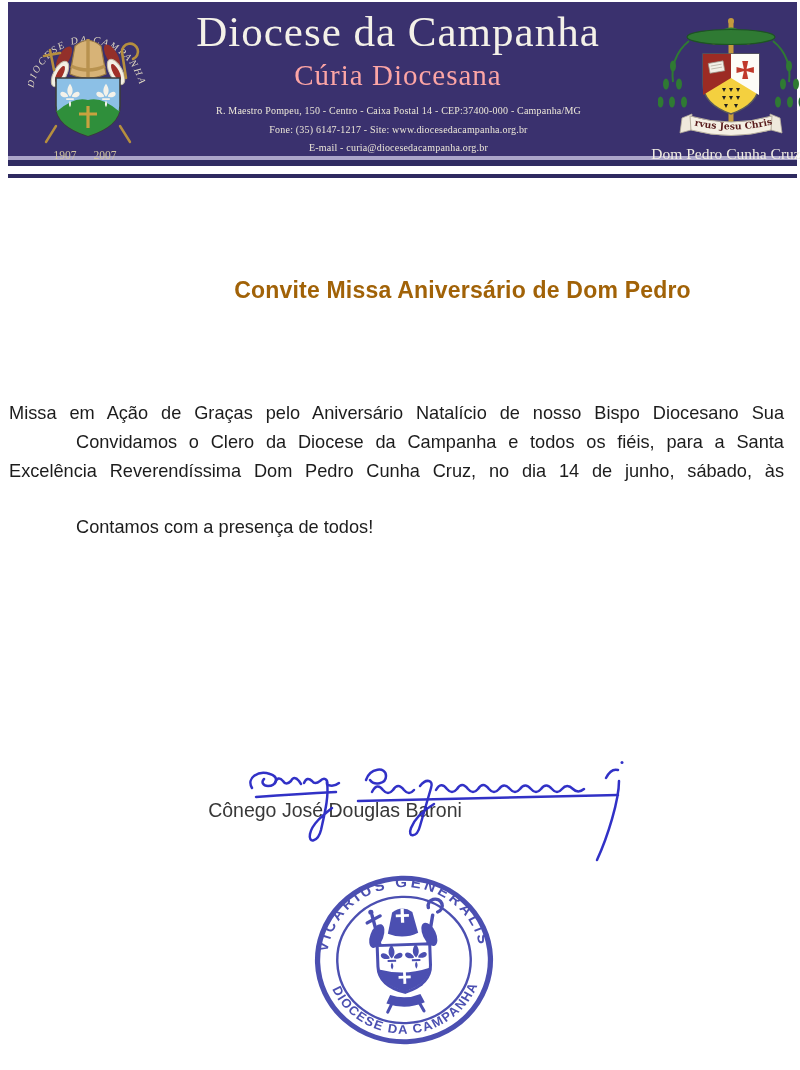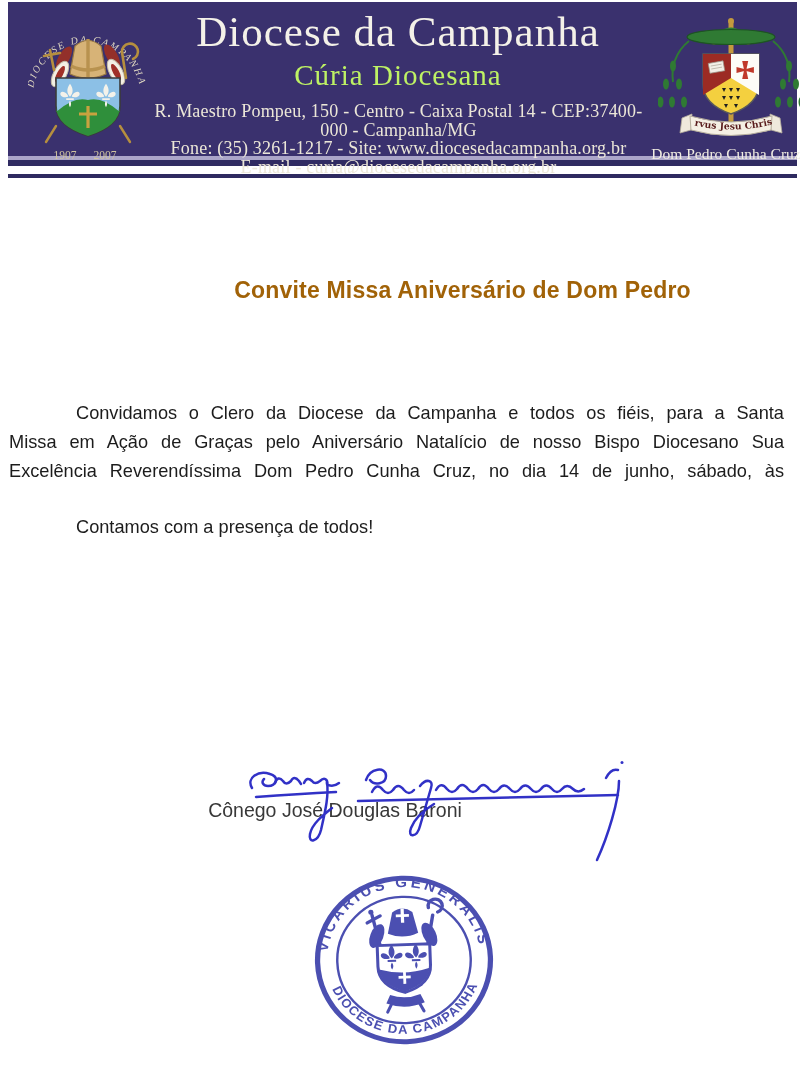--- a/index.html
+++ b/index.html
@@ -26,25 +26,25 @@
     background:#2e2a60;
   }
   .banner-title{
     position:absolute;left:140px;top:6px;width:500px;text-align:center;
     font-family:"Liberation Serif",serif;font-size:43px;line-height:48px;
     color:#f4f1e8;letter-spacing:1px;font-weight:400;
   }
   .banner-subtitle{
     position:absolute;left:140px;top:56px;width:500px;text-align:center;
     font-family:"Liberation Serif",serif;font-size:29px;line-height:34px;
-    color:#bef264;letter-spacing:1px;
+    color:#fca5a5;letter-spacing:1px;
   }
   .banner-address{
     position:absolute;left:133px;top:100px;width:515px;text-align:center;
-    font-family:"Liberation Serif",serif;font-size:18px;line-height:18.5px;
+    font-family:"Liberation Serif",serif;font-size:10px;line-height:18.5px;
     color:#ece7d8;letter-spacing:.2px;
   }
   .dom-name{
     position:absolute;left:640px;top:143px;width:156px;text-align:center;
     font-family:"Liberation Serif",serif;font-size:15.5px;color:#f2eee2;
   }
   .emblem-left{position:absolute;left:20px;top:8px;width:118px;height:154px;}
   .arms-right{position:absolute;left:650px;top:6px;width:146px;height:138px;}
 
   
@@ -137,21 +137,21 @@
         </g>
       </g>
       <text x="37" y="149" text-anchor="middle" font-family="Liberation Serif, serif" font-size="11.5" fill="#cfc4a0">1907</text>
       <text x="77" y="149" text-anchor="middle" font-family="Liberation Serif, serif" font-size="11.5" fill="#cfc4a0">2007</text>
     </svg>
 
     <div class="banner-title">Diocese da Campanha</div>
     <div class="banner-subtitle">Cúria Diocesana</div>
     <div class="banner-address">
       <div>R. Maestro Pompeu, 150 - Centro - Caixa Postal 14 - CEP:37400-000 - Campanha/MG</div>
-      <div>Fone: (35) 3261-1217 - Site: www.diocesedacampanha.org.br</div>
+      <div>Fone: (35) 6147-1217 - Site: www.diocesedacampanha.org.br</div>
       <div>E-mail - curia@diocesedacampanha.org.br</div>
     </div>
 
     <svg class="arms-right" viewBox="0 0 146 138">
 
       <g fill="#c49a3e">
         <rect x="70.5" y="14" width="5" height="102"></rect>
         <rect x="57" y="31" width="32" height="5"></rect>
         <circle cx="73" cy="13" r="3"></circle>
           <circle cx="56" cy="33.5" r="3"></circle>
@@ -230,22 +230,22 @@
 
     <div class="dom-name">Dom Pedro Cunha Cruz</div>
   </div>
 
   <div class="divider"></div>
 
   <div class="doc-title">Convite Missa Aniversário de Dom Pedro</div>
 
   <div class="body-text">
     <div class="para p1">
+      <div class="jline">Missa em Ação de Graças pelo Aniversário Natalício de nosso Bispo Diocesano Sua</div>
       <div class="jline first">Convidamos  o Clero da Diocese da Campanha e todos os fiéis, para a Santa</div>
-      <div class="jline">Missa em Ação de Graças pelo Aniversário Natalício de nosso Bispo Diocesano Sua</div>
       <div class="jline">Excelência Reverendíssima Dom Pedro Cunha Cruz, no dia 14  de junho, sábado, às</div>
     </div>
     <div class="para p2">
     </div>
     <div class="para p3">
       <div class="jline first last">Contamos com a presença de todos!</div>
     </div>
   </div>
 
   <svg class="sig-svg" viewBox="0 0 400 115">

